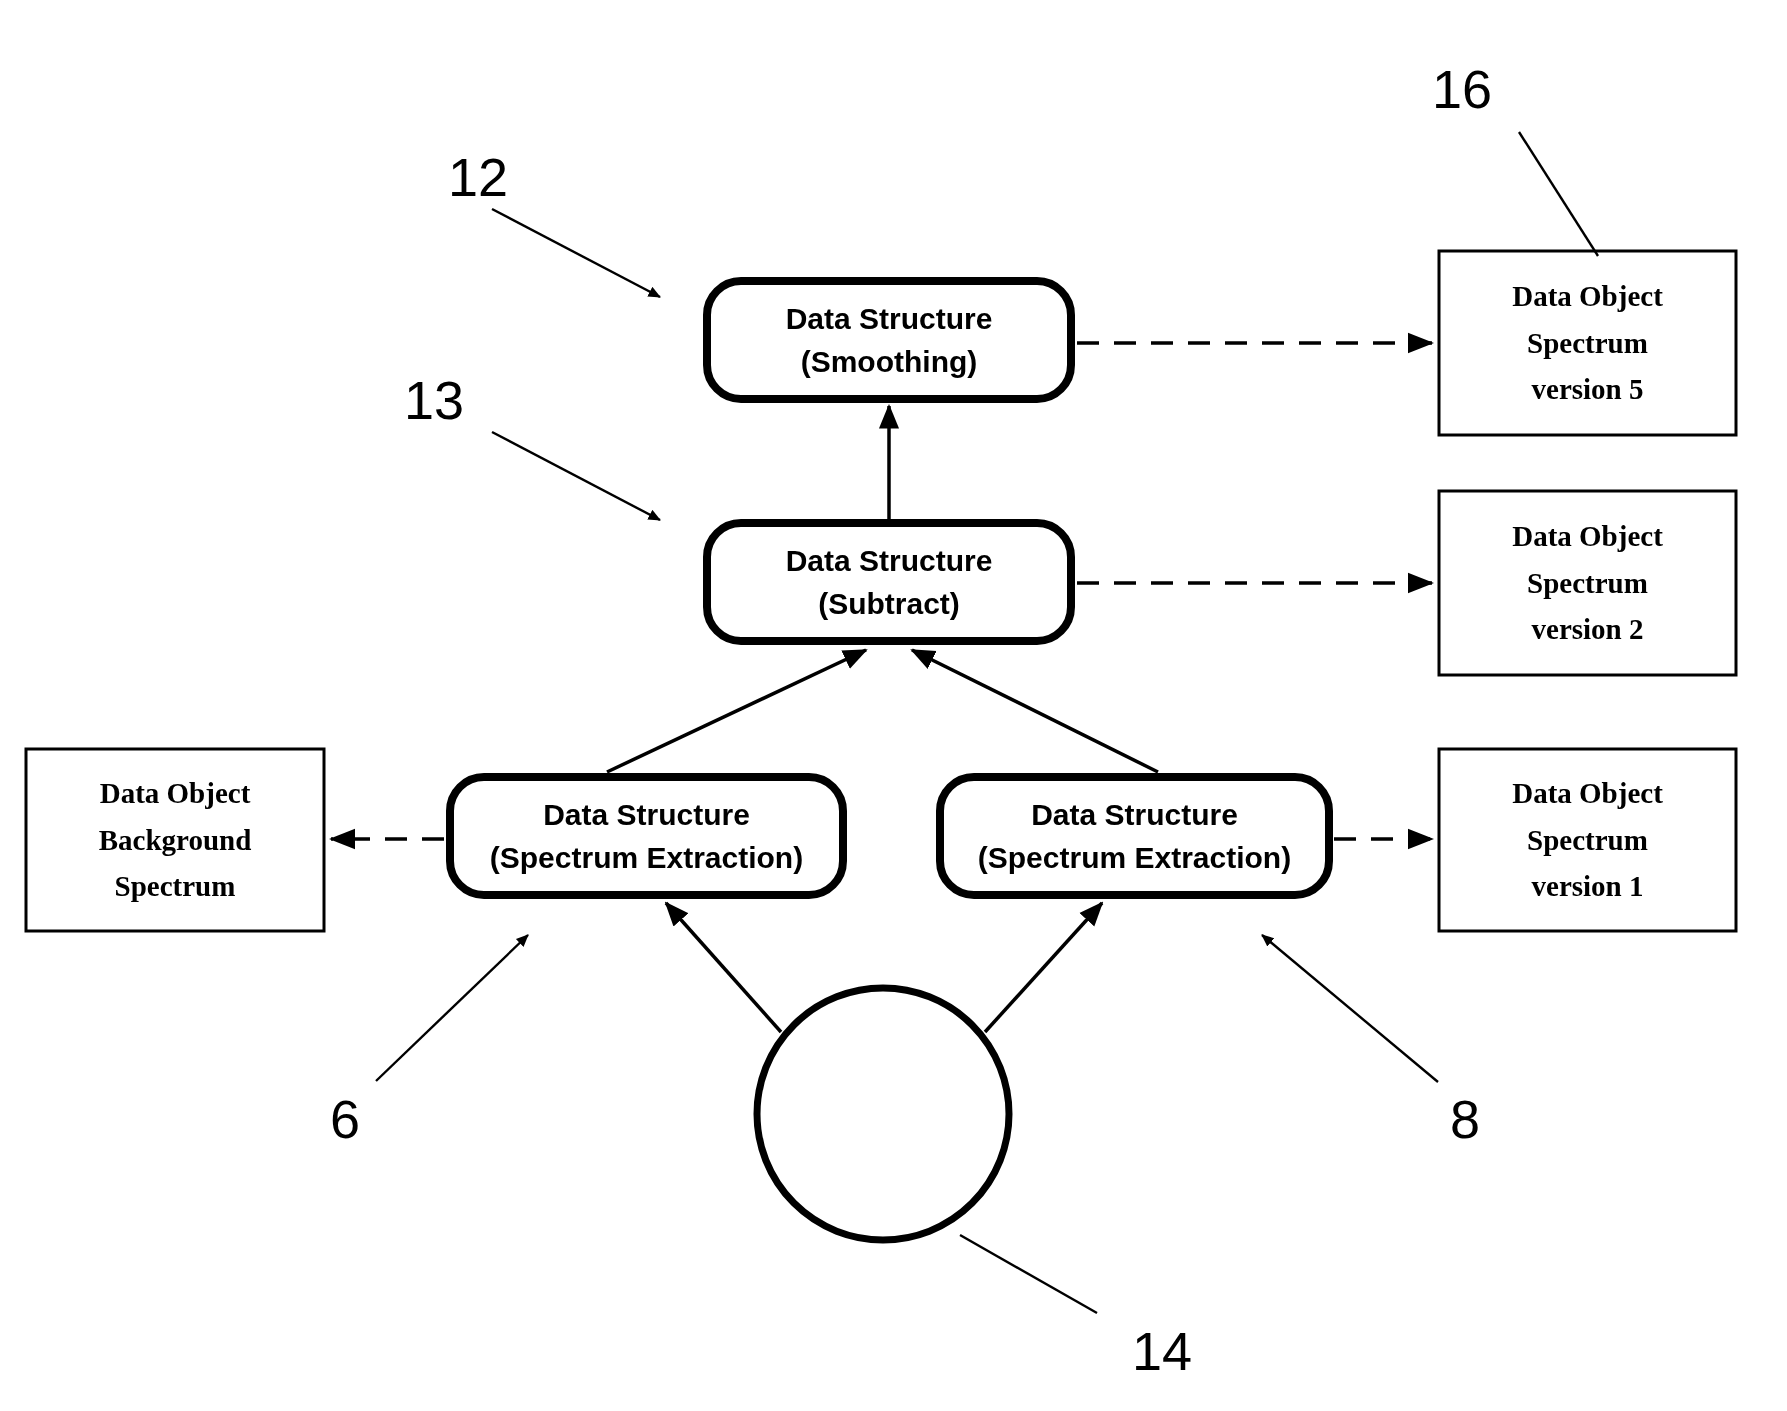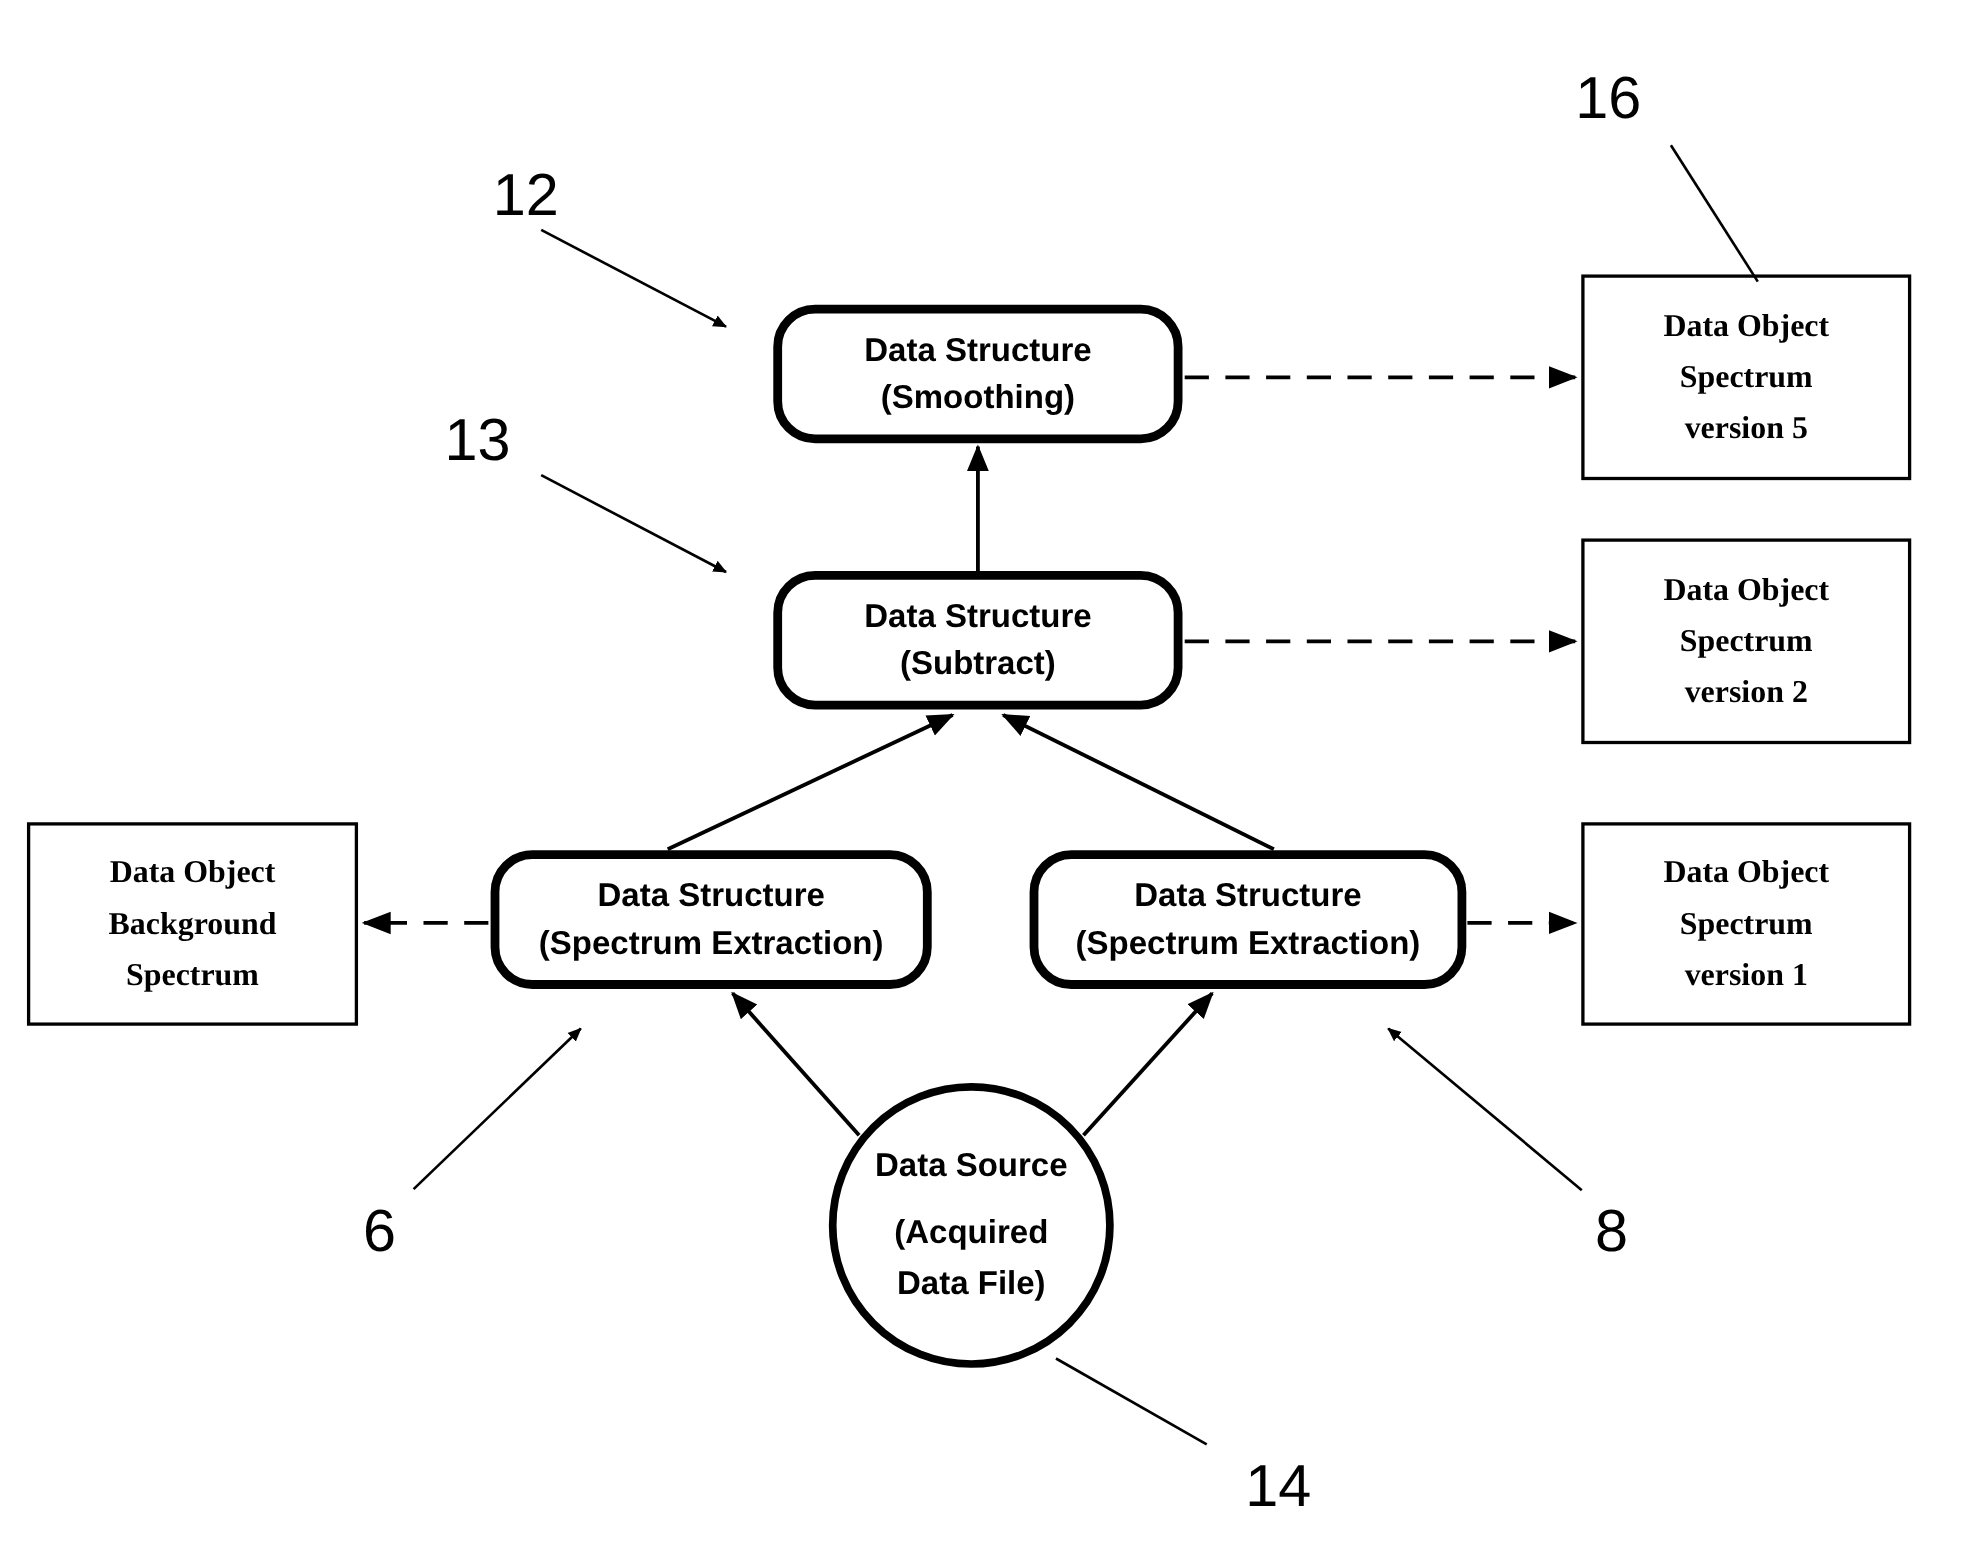--- a/index.html
+++ b/index.html
@@ -131,25 +131,20 @@
   <div class="node-label proc-label" style="left:450px; top:777px; width:393px; height:118px;">
     <span class="ln">Data Structure</span>
     <span class="ln">(Spectrum Extraction)</span>
   </div>
 
   <div class="node-label proc-label" style="left:940px; top:777px; width:389px; height:118px;">
     <span class="ln">Data Structure</span>
     <span class="ln">(Spectrum Extraction)</span>
   </div>
 
-  <div class="node-label src-label" style="left:757px; top:1000px; width:252px; height:228px;">
-    <span class="ln">Data Source</span>
-    <span class="ln" style="margin-top:14px;">(Acquired</span>
-    <span class="ln">Data File)</span>
-  </div>
 
   <div class="node-label obj-label" style="left:1439px; top:251px; width:297px; height:184px;">
     <span class="ln">Data Object</span>
     <span class="ln">Spectrum</span>
     <span class="ln">version 5</span>
   </div>
 
   <div class="node-label obj-label" style="left:1439px; top:491px; width:297px; height:184px;">
     <span class="ln">Data Object</span>
     <span class="ln">Spectrum</span>

